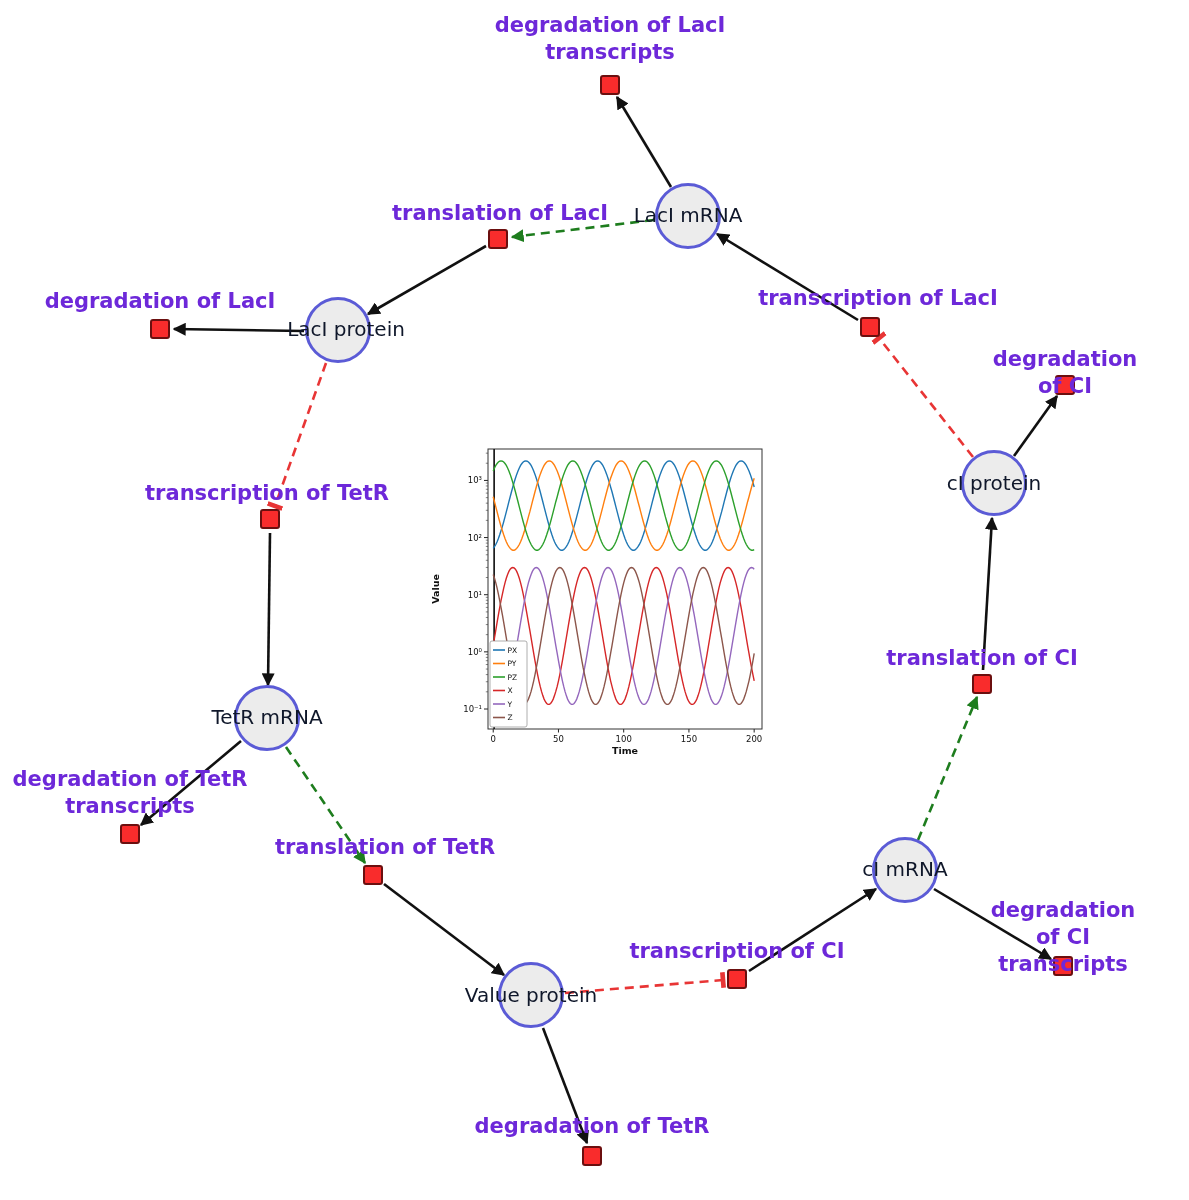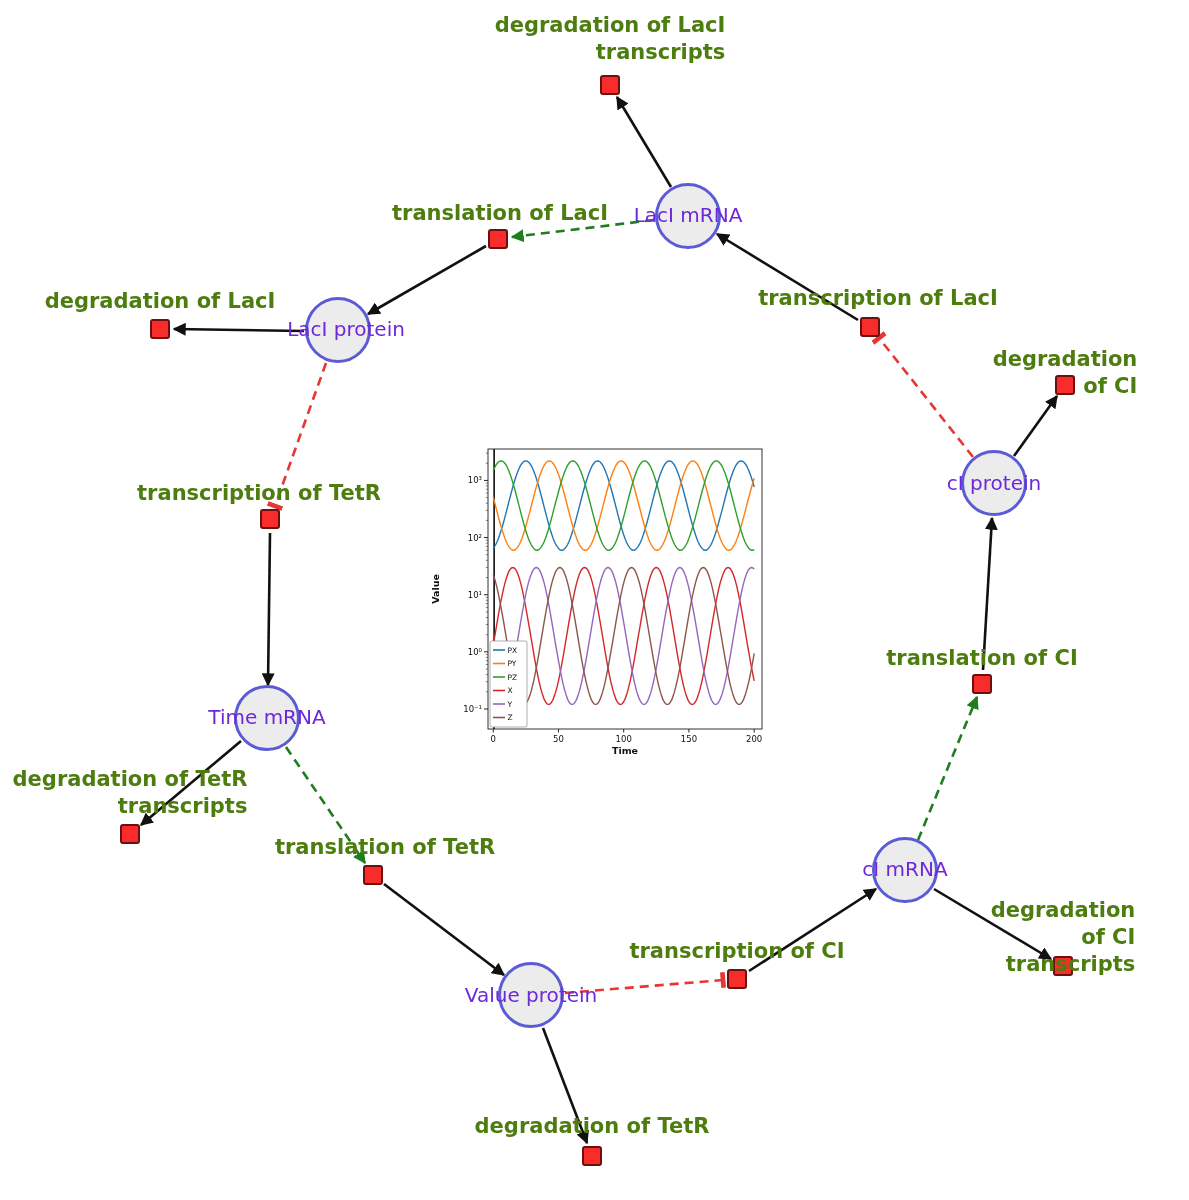--- a/index.html
+++ b/index.html
@@ -6,24 +6,24 @@
   .canvas{position:relative;width:1189px;height:1200px;background:#ffffff;overflow:hidden;
           font-family:"DejaVu Sans",sans-serif;}
   .edges{position:absolute;left:0;top:0;z-index:1;}
   .eb{stroke:#111111;stroke-width:2.6;}
   .eg{stroke:#1e7d1e;stroke-width:2.6;stroke-dasharray:9 6;}
   .er{stroke:#e83535;stroke-width:2.6;stroke-dasharray:9 6;}
   .species{position:absolute;width:60px;height:60px;border-radius:50%;
            background:#ececec;border:3px solid #5b5bd6;z-index:2;box-sizing:content-box;}
   .rxn{position:absolute;width:16px;height:16px;background:#f92c2c;
        border:2.5px solid #6b0f0f;border-radius:3px;z-index:3;box-sizing:content-box;}
-  .slabel{position:absolute;transform:translate(-50%,-50%);font-size:20px;color:#6d28d9;
+  .slabel{position:absolute;transform:translate(-50%,-50%);font-size:20px;color:#0f172a;
           white-space:nowrap;z-index:4;}
-  .rlabel{position:absolute;transform:translateX(-50%);font-size:21px;font-weight:bold;color:#4d7c0f;
-          white-space:pre-line;text-align:right;line-height:1.28;z-index:4;}
+  .rlabel{position:absolute;transform:translateX(-50%);font-size:21px;font-weight:bold;color:#6d28d9;
+          white-space:pre-line;text-align:center;line-height:1.28;z-index:4;}
   #inset-chart{position:absolute;left:425px;top:438px;z-index:5;}
   #inset-chart text{font-family:"DejaVu Sans",sans-serif;}
 </style>
 </head>
 <body>
 
 <div class="canvas">
 
   <svg class="edges" width="1189" height="1200">
     <defs>
@@ -72,32 +72,32 @@
   <div class="rxn" style="left:260px;top:509px;"></div>
   <div class="rxn" style="left:972px;top:674px;"></div>
   <div class="rxn" style="left:120px;top:824px;"></div>
   <div class="rxn" style="left:363px;top:865px;"></div>
   <div class="rxn" style="left:727px;top:969px;"></div>
   <div class="rxn" style="left:1053px;top:956px;"></div>
   <div class="rxn" style="left:582px;top:1146px;"></div>
 
   <div class="slabel" style="left:688px;top:215px;">LacI mRNA</div>
   <div class="slabel" style="left:338px;top:329px;margin-left:8px;">LacI protein</div>
-  <div class="slabel" style="left:267px;top:717px;">Time mRNA</div>
+  <div class="slabel" style="left:267px;top:717px;">TetR mRNA</div>
   <div class="slabel" style="left:531px;top:995px;">Value protein</div>
   <div class="slabel" style="left:905px;top:869px;">cI mRNA</div>
   <div class="slabel" style="left:994px;top:483px;">cI protein</div>
 
   <div class="rlabel" style="left:610px;top:12px;">degradation of LacI
 transcripts</div>
   <div class="rlabel" style="left:500px;top:200px;">translation of LacI</div>
   <div class="rlabel" style="left:160px;top:288px;">degradation of LacI</div>
   <div class="rlabel" style="left:870px;top:285px;margin-left:8px;">transcription of LacI</div>
   <div class="rlabel" style="left:1065px;top:346px;">degradation of CI</div>
-  <div class="rlabel" style="left:259px;top:480px;">transcription of TetR</div>
+  <div class="rlabel" style="left:267px;top:480px;">transcription of TetR</div>
   <div class="rlabel" style="left:982px;top:645px;">translation of CI</div>
   <div class="rlabel" style="left:130px;top:766px;">degradation of TetR
 transcripts</div>
   <div class="rlabel" style="left:385px;top:834px;">translation of TetR</div>
   <div class="rlabel" style="left:737px;top:938px;">transcription of CI</div>
   <div class="rlabel" style="left:1063px;top:897px;">degradation of CI
 transcripts</div>
   <div class="rlabel" style="left:592px;top:1113px;">degradation of TetR</div>
 
   <svg id="inset-chart" width="350" height="330">

